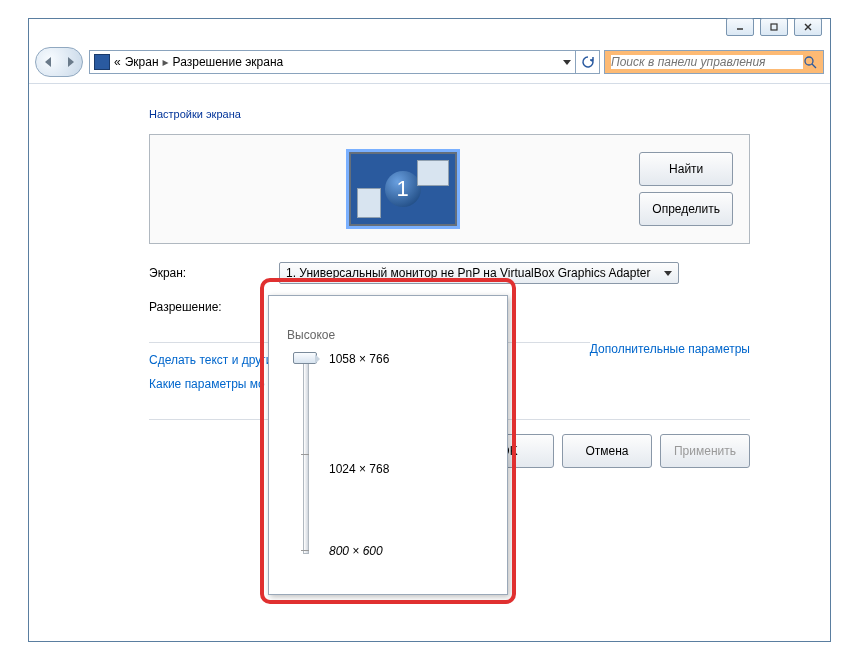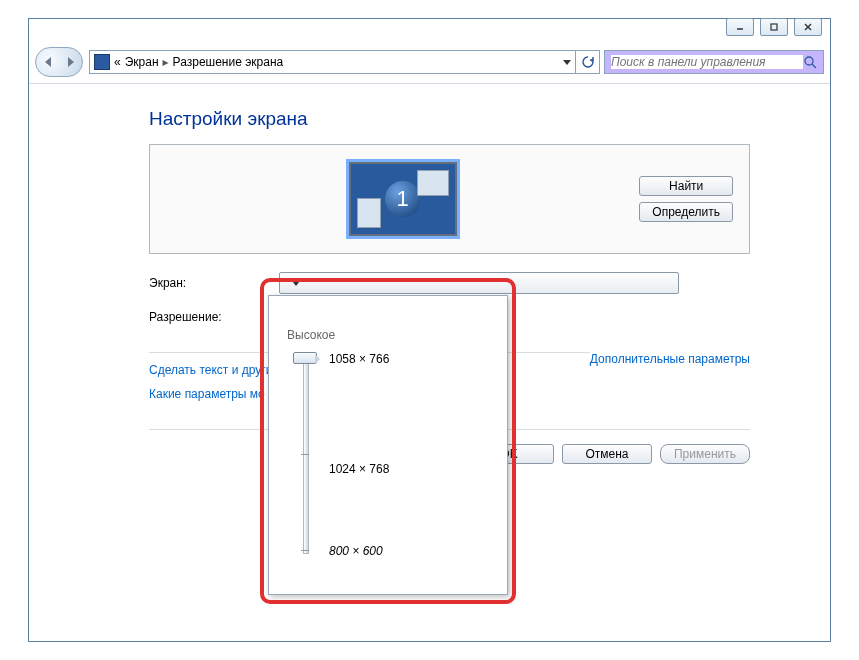--- a/index.html
+++ b/index.html
@@ -17,38 +17,38 @@
 .nav-back .r { border-left: 6px solid #6a7a8a; }
 
 .addr-bar { flex: 1; height: 24px; border: 1px solid #8aa3bd; background: #fff; margin-left: 6px; display: flex; align-items: center; padding: 0 4px; }
 .addr-icon { width: 16px; height: 16px; background: #2a5aa0; border: 1px solid #1a3a6a; margin-right: 4px; }
 .addr-text { color: #000; }
 .addr-sep { margin: 0 4px; color: #555; }
 .addr-drop { margin-left: auto; display:flex; align-items:center; }
 .refresh-cell { width: 24px; height: 24px; border: 1px solid #8aa3bd; border-left: none; display: flex; align-items: center; justify-content: center; background: #fff; }
 .refresh-cell svg { width: 14px; height: 14px; }
 
-.search-bar { width: 220px; height: 24px; border: 1px solid #8aa3bd; background: #c4b5fd; margin-left: 4px; display: flex; align-items: center; padding: 0 6px; }
+.search-bar { width: 220px; height: 24px; border: 1px solid #8aa3bd; background: #fdba74; margin-left: 4px; display: flex; align-items: center; padding: 0 6px; }
 .search-input { flex: 1; border: none; outline: none; font-style: italic; color: #888; }
 .search-icon { width: 14px; height: 14px; }
 
 .content { position: absolute; top: 64px; left: 0; right: 0; bottom: 0; border-top: 1px solid #d4dce6; padding: 24px 80px 24px 120px; }
-.page-title { color: #003399; font-size: 19px; margin-bottom: 14px; }
+.page-title { color: #003399; font-size: 11px; margin-bottom: 14px; }
 
 .monitor-box { border: 1px solid #b0b8c0; background: #fafafa; padding: 16px; display: flex; align-items: center; margin-bottom: 18px; }
 .monitor-preview { flex: 1; display: flex; justify-content: center; }
 .monitor { width: 110px; height: 76px; border: 3px solid #646f7c; background: #2a5a9e; position: relative; display:flex; align-items:center; justify-content:center; }
 .monitor.sel { outline: 3px solid #7ab0ff; outline-offset: -1px; }
 .monitor-num { width: 36px; height: 36px; border-radius: 50%; background: radial-gradient(circle at 35% 30%, #6aa0e0, #103a70); color: #fff; font-size: 22px; display:flex; align-items:center; justify-content:center; font-weight: 400; }
 .mini { position:absolute; background:#d8e4f0; border:1px solid #90a0b0; }
 .mini1 { right:6px; top:6px; width:32px; height:26px; }
 .mini2 { left:6px; bottom:6px; width:24px; height:30px; }
 .monitor-btns { display: flex; flex-direction: column; gap: 6px; }
-.w7btn { min-width: 90px; height: 20px; border: 1px solid #8a98a8; border-radius: 3px; background: linear-gradient(#fdfdfd,#e4e9ef); cursor: pointer; padding: 0 12px; }
-.w7btn.disabled { color: #999; border-radius: 8px; }
+.w7btn { min-width: 90px; height: 34px; border: 1px solid #8a98a8; border-radius: 3px; background: linear-gradient(#fdfdfd,#e4e9ef); cursor: pointer; padding: 0 12px; }
+.w7btn.disabled { color: #999; }
 
 .form-row { display: flex; align-items: center; margin-bottom: 12px; }
 .form-label { width: 130px; color: #000; }
 .combo { height: 22px; border: 1px solid #8a98a8; border-radius: 2px; background: linear-gradient(#fdfdfd,#e8edf2); display: flex; align-items: center; padding: 0 6px; cursor: pointer; }
 .combo-text { flex: 1; white-space: nowrap; }
 .combo-arrow { width: 0; height: 0; border-left: 4px solid transparent; border-right: 4px solid transparent; border-top: 5px solid #333; margin-left: 6px; }
 .combo.wide { width: 400px; }
 .combo.narrow { width: 108px; }
 .combo.open { background: linear-gradient(#d0e4f8,#aacdf0); border-color: #4a80c0; }
 
@@ -141,20 +141,21 @@
       </div>
       <div class="monitor-btns">
         <button class="w7btn"><span>Найти</span></button>
         <button class="w7btn"><span>Определить</span></button>
       </div>
     </div>
 
     <div class="form-row">
       <div class="form-label">Экран:</div>
       <div class="combo wide">
+        <span class="combo-text">1. Универсальный монитор не PnP на VirtualBox Graphics Adapter</span>
         <span class="combo-arrow"></span>
       </div>
     </div>
 
     <div class="form-row">
       <div class="form-label">Разрешение:</div>
       <div class="combo narrow open">
         <span class="combo-text">1058 × 766</span>
         <span class="combo-arrow"></span>
       </div>

